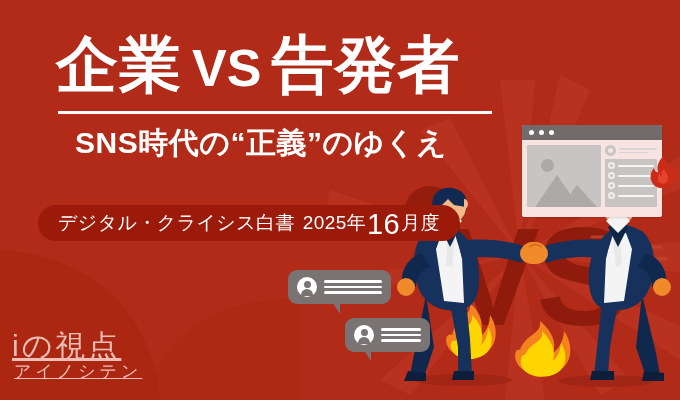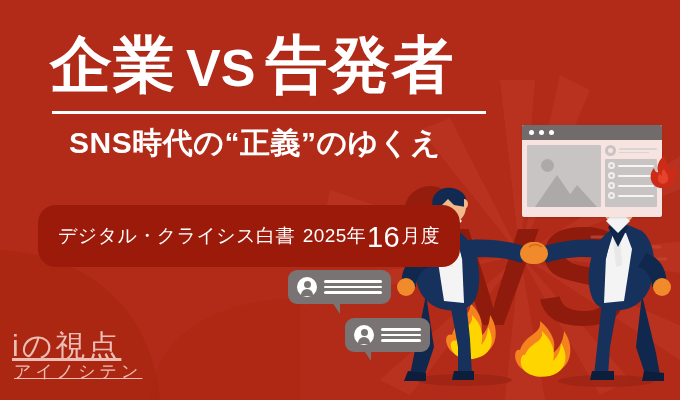--- a/index.html
+++ b/index.html
@@ -13,21 +13,21 @@
     position:relative;width:680px;height:400px;overflow:hidden;
     background:#B22A18;
   }
 
   
   .bg-layer{position:absolute;inset:0;overflow:hidden;}
   .bg-layer svg{position:absolute;left:0;top:0;}
 
   
   #headline{
-    position:absolute;left:50px;top:28px;width:460px;
+    position:absolute;left:56px;top:28px;width:460px;
     z-index:40;
   }
   #main-title{
     margin:0;
     color:#FFFFFF;
     font-size:62px;
     line-height:74px;
     font-weight:700;
     letter-spacing:1px;
     white-space:nowrap;
@@ -52,21 +52,21 @@
     font-weight:700;
     white-space:nowrap;
     letter-spacing:.5px;
   }
 
   
   #issue-badge{
     position:absolute;left:38px;top:205px;
     height:36px;
     display:flex;align-items:center;
-    padding:13px 20px;
+    padding:0 20px;
     background:#9C1A0A;
     border-radius:18px;
     color:#FFFFFF;
     font-size:19px;
     letter-spacing:.4px;
     white-space:nowrap;
     z-index:40;
   }
   #issue-badge .big-num{
     font-size:29px;

